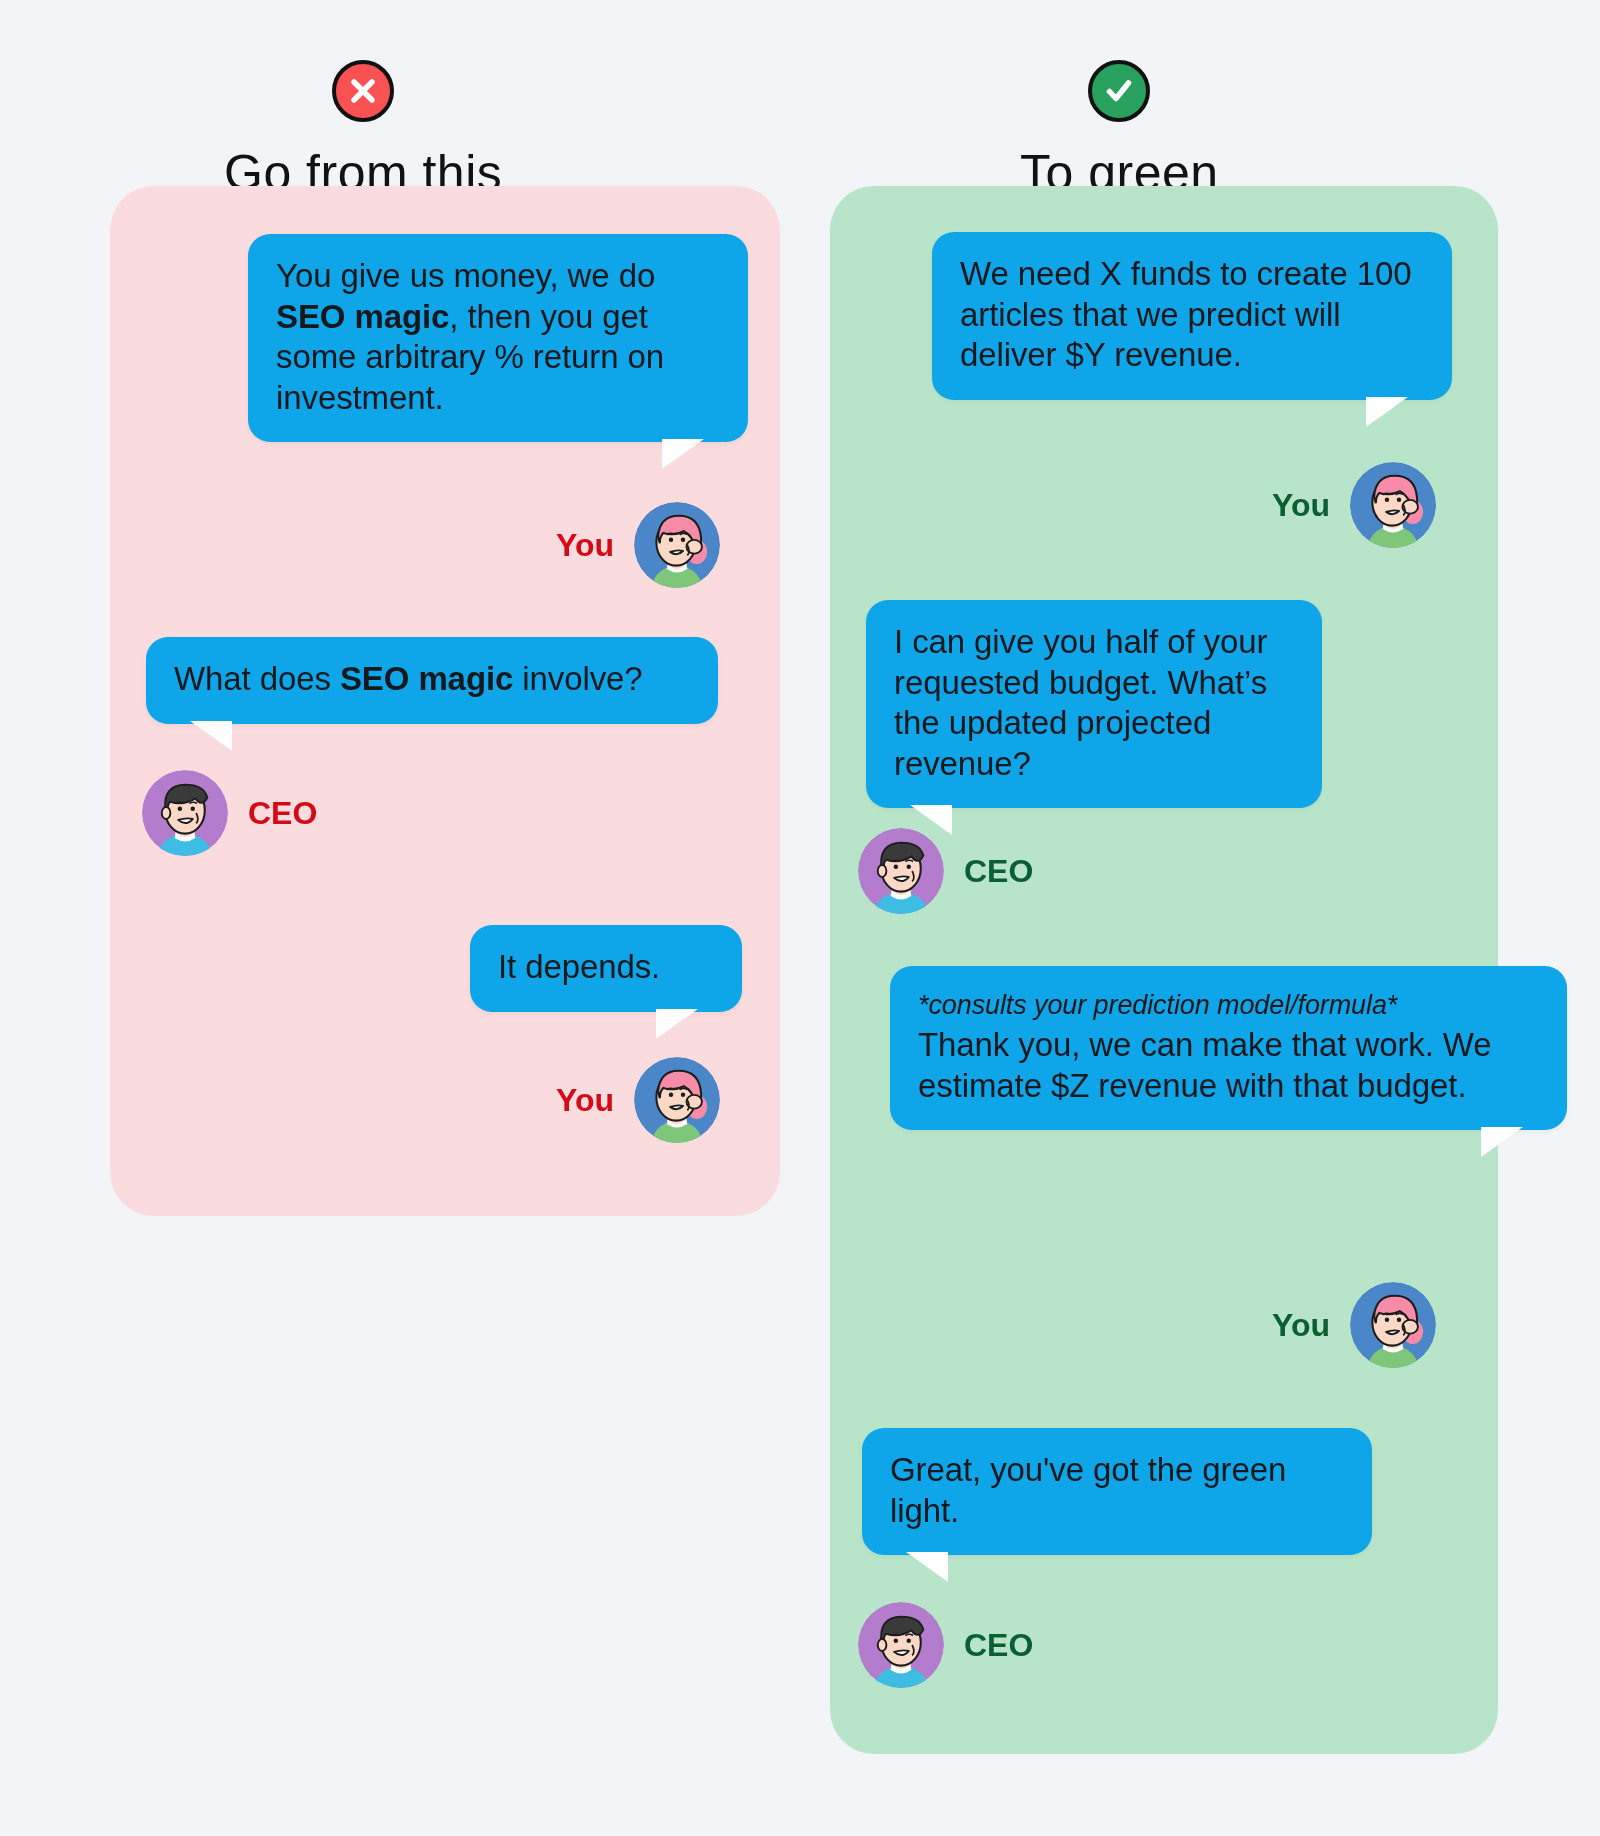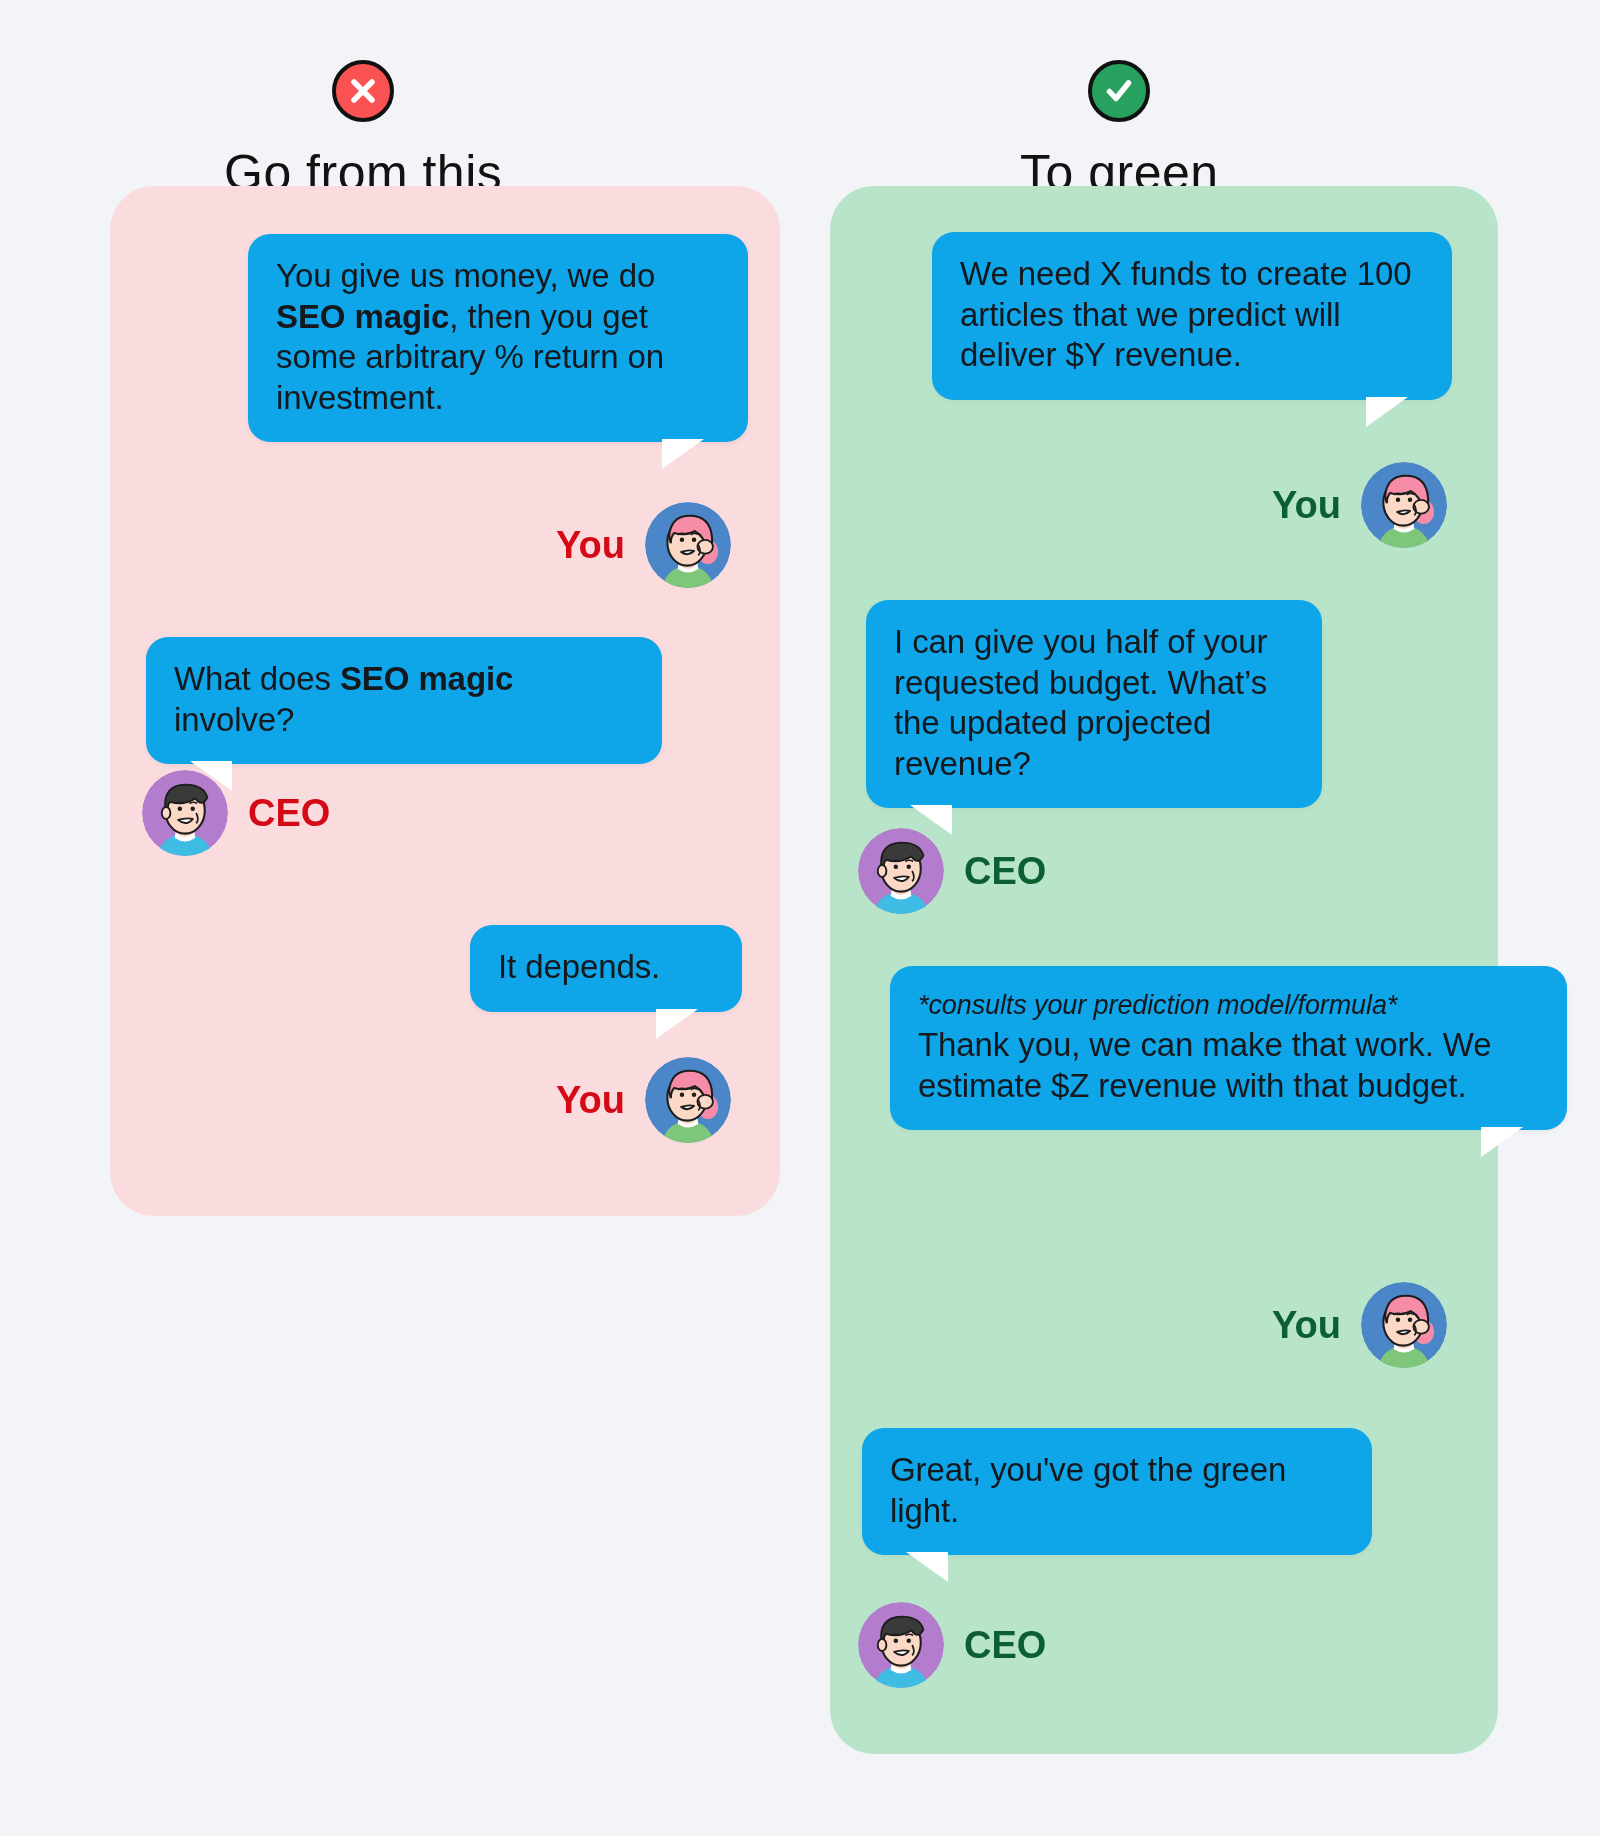--- a/index.html
+++ b/index.html
@@ -134,21 +134,21 @@
   }
 
   
   .speaker {
     position: absolute;
     display: flex;
     align-items: center;
     gap: 20px;
   }
   .speaker-name {
-    font-size: 38px;
+    font-size: 32px;
     font-weight: 700;
     line-height: 1;
     white-space: nowrap;
     text-align: center;
   }
   .speaker-name.bad  { color: #d40a17; }
   .speaker-name.good { color: #0b5f31; }
 
   .avatar {
     width: 86px;
@@ -205,21 +205,21 @@
         <path d="M62 50 q4 8 0 12" stroke="#1d1d1d" stroke-width="2" fill="none"></path>
         <circle cx="43" cy="44" r="2.6" fill="#1d1d1d"></circle>
         <circle cx="57" cy="44" r="2.6" fill="#1d1d1d"></circle>
         <path d="M38 38 q5 -3 9 0" stroke="#1d1d1d" stroke-width="2" fill="none"></path>
         <path d="M53 38 q5 -3 9 0" stroke="#1d1d1d" stroke-width="2" fill="none"></path>
         <path d="M42 58 q8 6 15 -1 q-6 -2 -15 1 Z" fill="#ffffff" stroke="#1d1d1d" stroke-width="2.2" stroke-linejoin="round"></path>
       </svg>
     </div>
   </div>
 
-  <div class="row" style="left:146px; top:637px; width:516px;">
+  <div class="row" style="left:146px; top:637px; width:572px;">
     <div class="bubble tail-left">
       <p><span>What does </span><b>SEO magic</b><span> involve?</span></p>
     </div>
   </div>
   <div class="speaker" style="left:142px; top:770px;">
     <div class="avatar">
       <svg viewBox="0 0 100 100" aria-hidden="true">
         <circle cx="50" cy="50" r="50" fill="#b47ccd"></circle>
         <path d="M18 100 Q22 76 50 74 Q78 76 82 100 Z" fill="#3fbce4"></path>
         <path d="M40 66 Q50 74 60 66 L62 79 Q50 87 38 79 Z" fill="#ffffff"></path>

